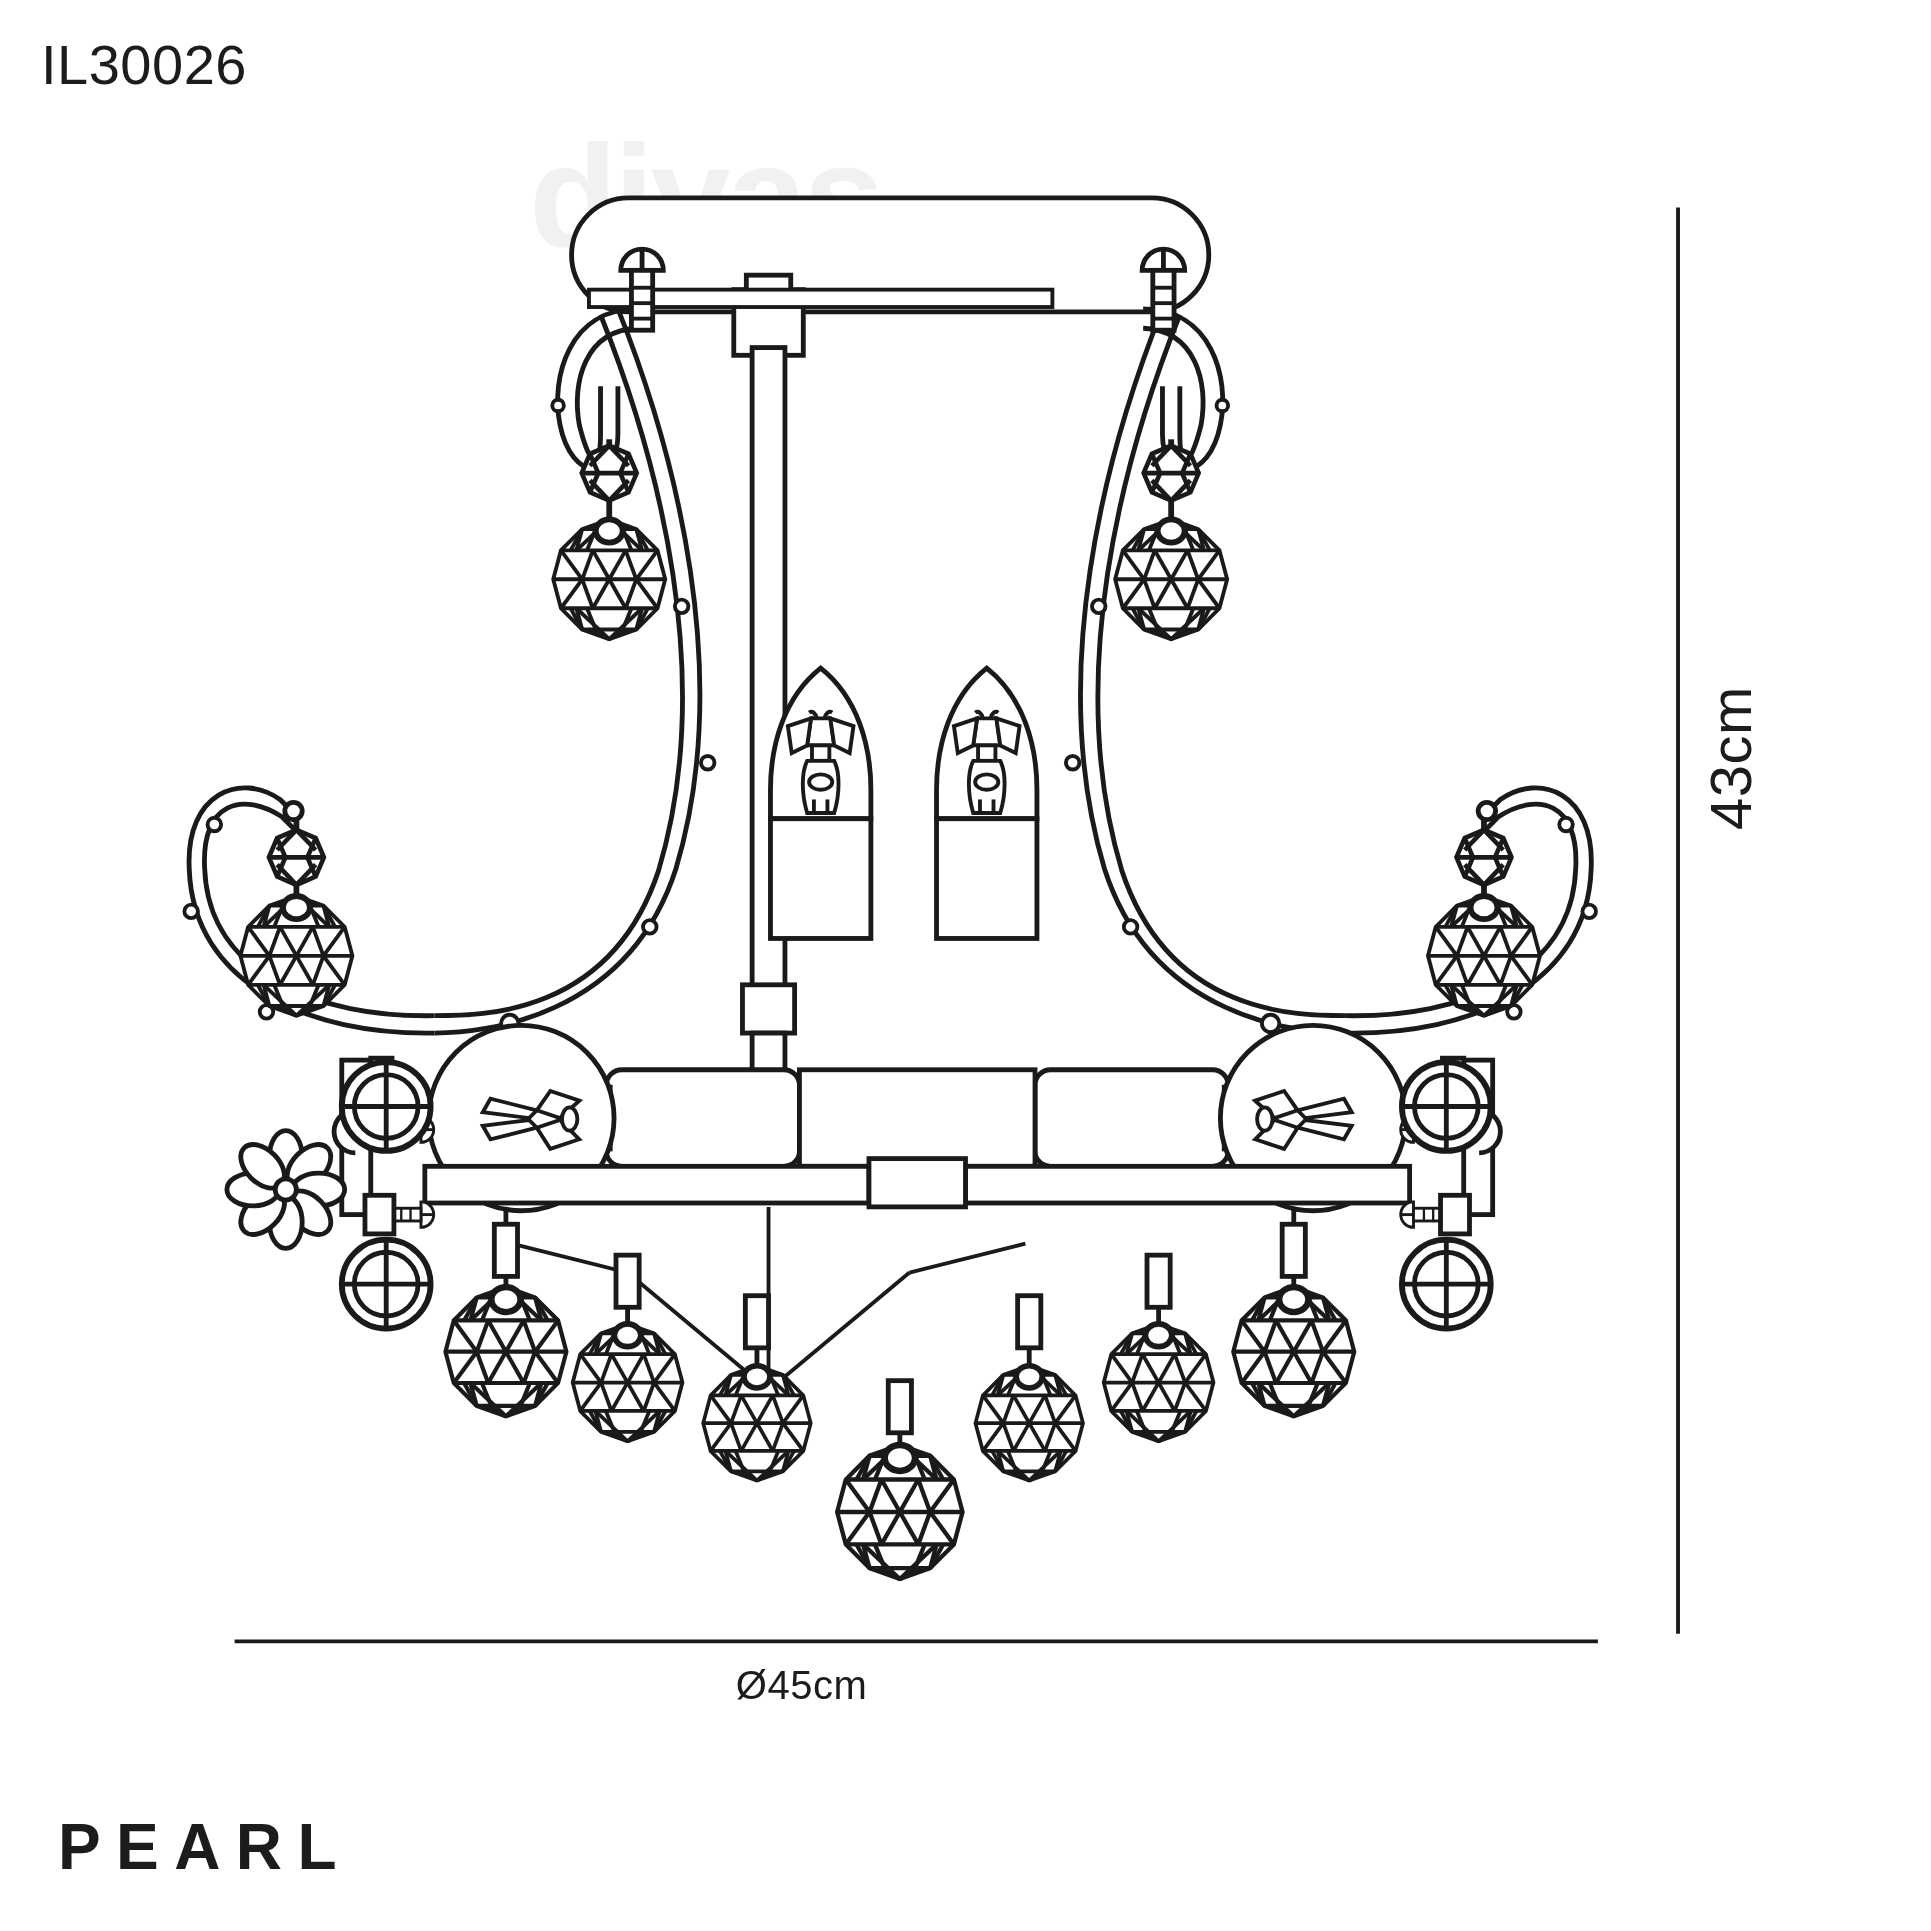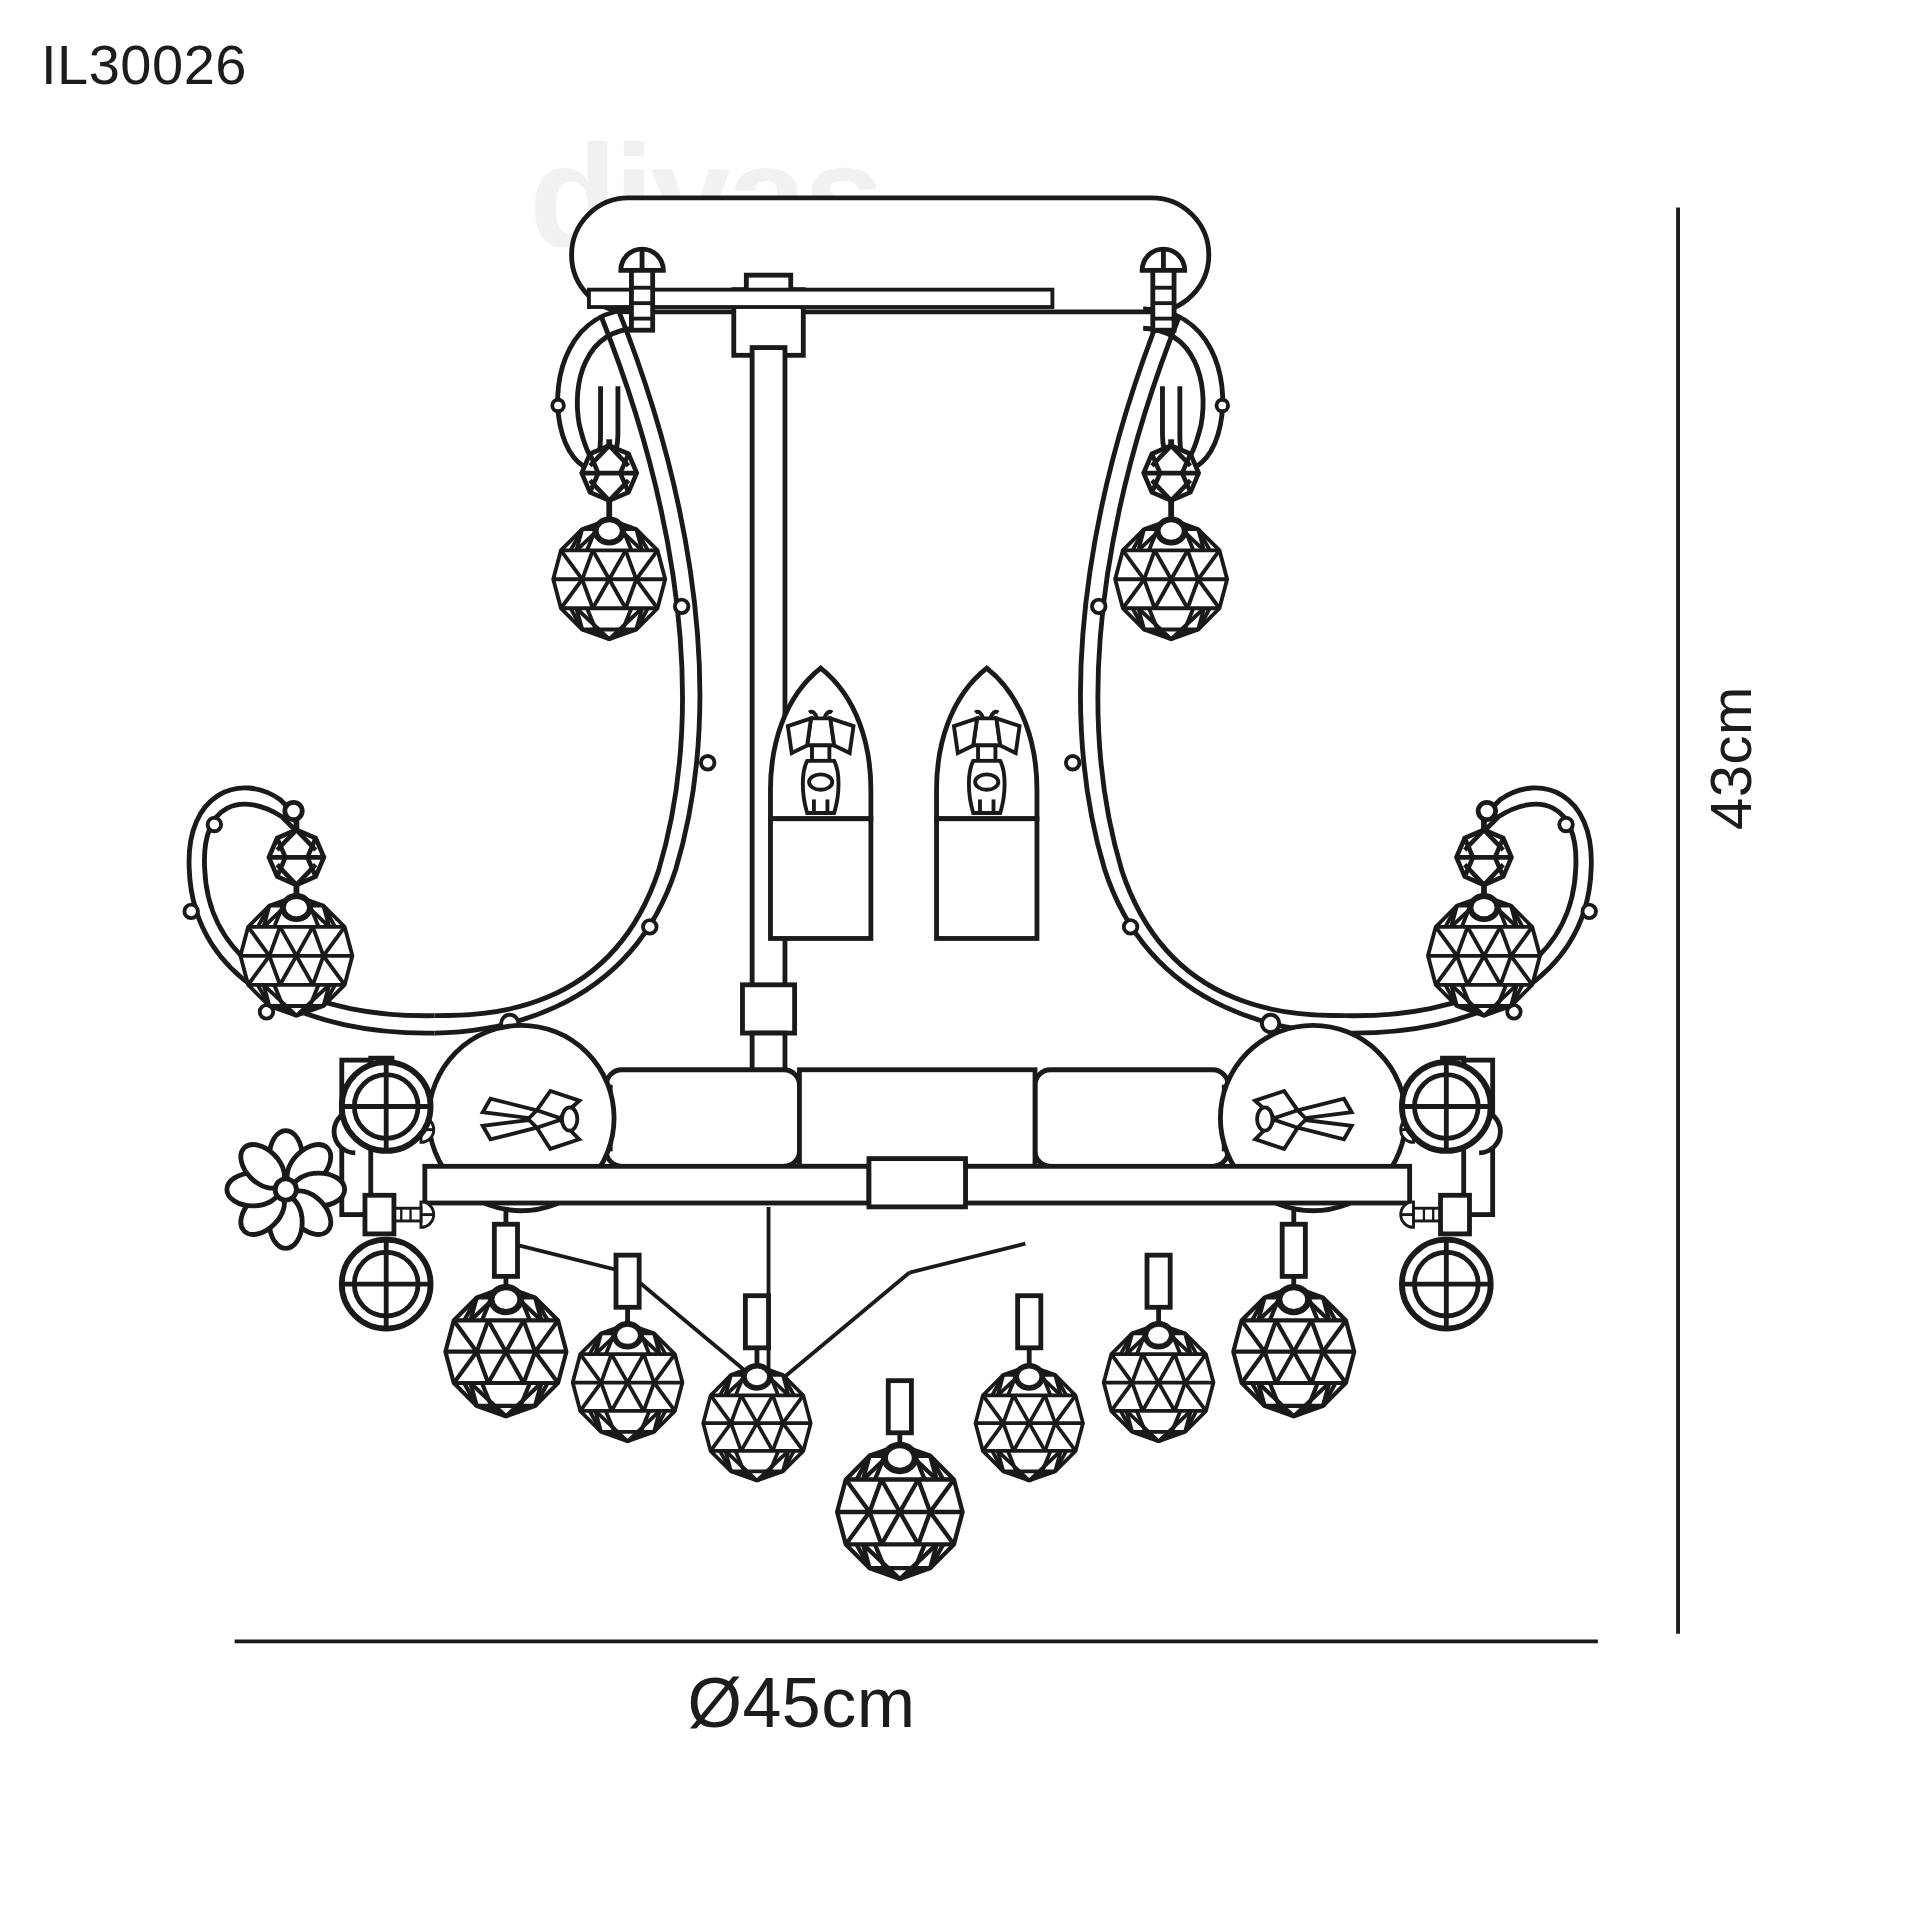--- a/index.html
+++ b/index.html
@@ -60,21 +60,21 @@
     transform: rotate(-90deg);
     transform-origin: left top;
     letter-spacing: 0.5px;
     z-index: 3;
   }
   #width-label {
     position: absolute;
     left: 0; top: 1663px;
     width: 1603px;
     text-align: center;
-    font-size: 70px;
+    font-size: 40px;
     color: #1c1c1c;
     letter-spacing: 0.5px;
     z-index: 3;
   }
 
   
   #footer {
     position: absolute;
     left: 58px; top: 1815px;
     display: flex;
@@ -468,14 +468,15 @@
       </g>
   </g>
 
 </svg>
 
 <div id="height-label">43cm</div>
 
 <div id="width-label">Ø45cm</div>
 
 <div id="footer">
+  <span id="series-name">PEARL</span>
 </div>
 
 
 </body></html>

